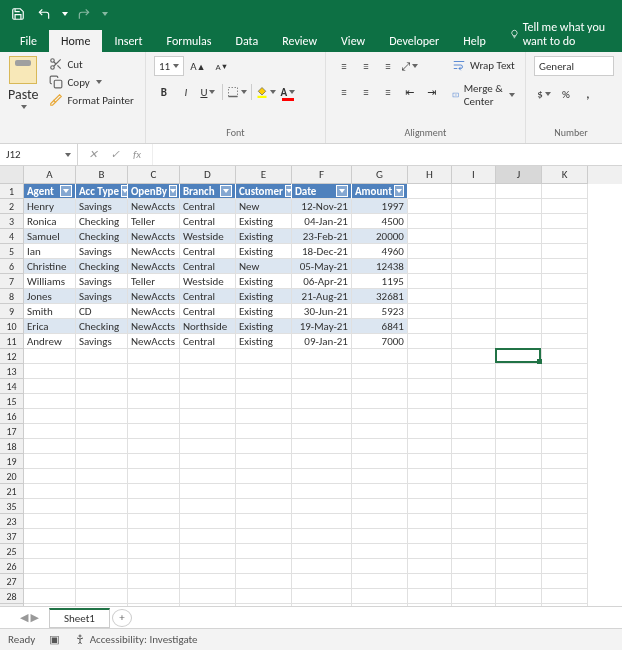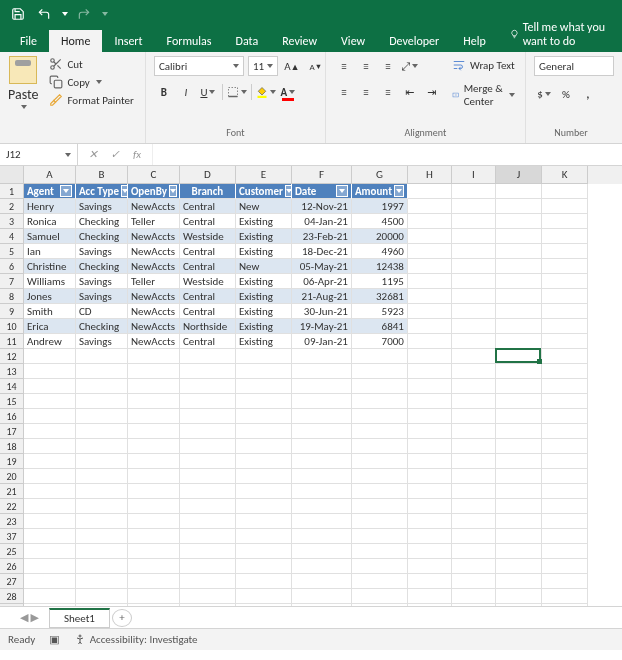--- a/index.html
+++ b/index.html
@@ -140,24 +140,20 @@
             </svg>
             <span>Format Painter</span>
           </div>
       </div>
     </div>
   </div>
 
   <div class="group" style="width:180px;">
     <div class="group-body" style="flex-direction:column;gap:0;">
       <div class="font-row">
-        <div class="font-sel" style="width:90px">
-            <span>Calibri</span>
-            <span class="caret"></span>
-          </div>
         <div class="font-sel" style="width:30px">
             <span>11</span>
             <span class="caret"></span>
           </div>
         <div class="fmt-btn" style="font-size:11px;">A<sup>▲</sup></div>
         <div class="fmt-btn" style="font-size:9px;">A<sup>▼</sup></div>
       </div>
       <div class="fmt-row">
         <div class="fmt-btn">
             <b>B</b>
@@ -293,21 +289,21 @@
         <div class="rh">12</div>
         <div class="rh">13</div>
         <div class="rh">14</div>
         <div class="rh">15</div>
         <div class="rh">16</div>
         <div class="rh">17</div>
         <div class="rh">18</div>
         <div class="rh">19</div>
         <div class="rh">20</div>
         <div class="rh">21</div>
-        <div class="rh">22</div>
+        <div class="rh">35</div>
         <div class="rh">23</div>
         <div class="rh">37</div>
         <div class="rh">25</div>
         <div class="rh">26</div>
         <div class="rh">27</div>
         <div class="rh">28</div>
         <div class="rh">29</div>
       </div>
     <div class="cells" id="cells" style="width:600px;height:440px;">
         <div class="cell" style="left: 0px; top: 0px; width: 52px;"></div>
@@ -634,21 +630,21 @@
           <span class="fd"></span>
         </div>
         <div class="cell th" style="left: 52px; top: 0px; width: 52px;">
           <span>Acc Type</span>
           <span class="fd"></span>
         </div>
         <div class="cell th" style="left: 104px; top: 0px; width: 52px;">
           <span>OpenBy</span>
           <span class="fd"></span>
         </div>
-        <div class="cell th" style="left: 156px; top: 0px; width: 56px; flex-direction: column;">
+        <div class="cell th" style="left: 156px; top: 0px; width: 56px;">
           <span>Branch</span>
           <span class="fd"></span>
         </div>
         <div class="cell th" style="left: 212px; top: 0px; width: 56px;">
           <span>Customer</span>
           <span class="fd"></span>
         </div>
         <div class="cell th" style="left: 268px; top: 0px; width: 60px;">
           <span>Date</span>
           <span class="fd"></span>

